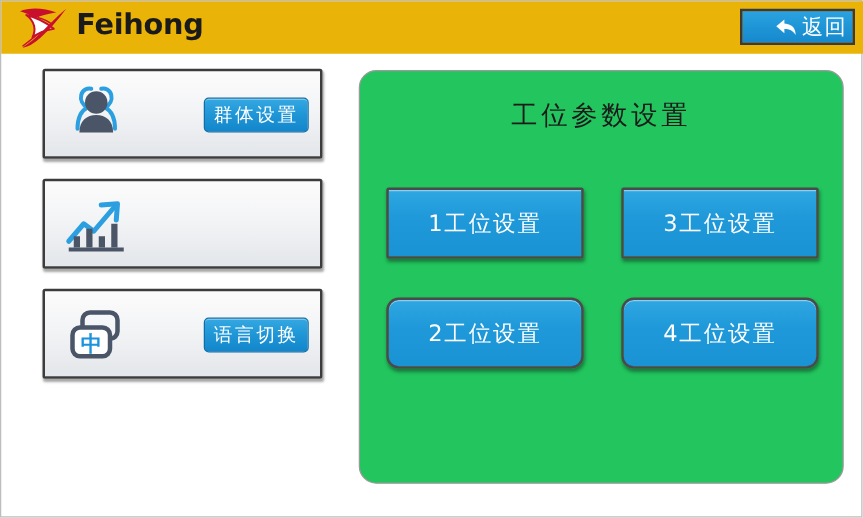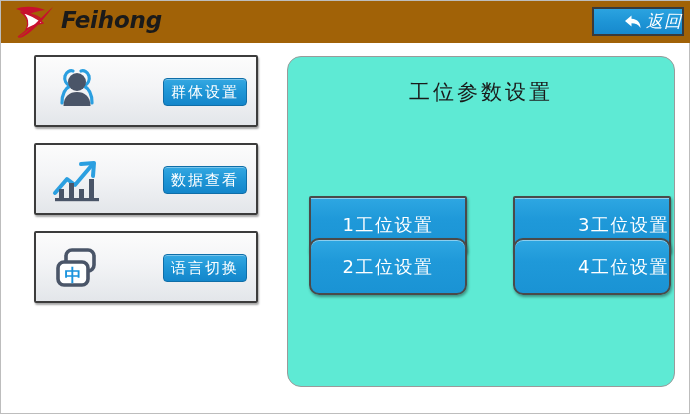--- a/index.html
+++ b/index.html
@@ -22,22 +22,21 @@
     border: 1px solid #bdbdbd;
     box-sizing: border-box;
   }
 
   
   .header {
     position: absolute;
     left: 0; top: 0;
     width: 690px;
     height: 42px;
-    background: #a16207;
-    font-style: italic;
+    background: #eab308;
   }
   .logo-wrap {
     position: absolute;
     left: 8px; top: 2px;
     width: 52px; height: 38px;
   }
   .brand-name {
     position: absolute;
     left: 60px; top: 6px;
     font-size: 23px;
@@ -56,21 +55,21 @@
   }
   .back-button {
     position: absolute;
     left: 591px; top: 6px;
     width: 92px; height: 29px;
     background: linear-gradient(to bottom, #2ba3e0 0%, #1e95d6 50%, #1789cd 100%);
     border: 2px solid #3a3a3a;
     box-sizing: border-box;
     display: flex;
     align-items: center;
-    justify-content: flex-end;
+    justify-content: center;
     cursor: pointer;
     padding-left: 20px;
   }
   .back-arrow {
     width: 20px; height: 18px;
     margin-right: 3px;
     flex: 0 0 auto;
   }
   .back-label {
     font-size: 17px;
@@ -131,21 +130,21 @@
     white-space: nowrap;
     font-family: "DejaVu Sans", sans-serif;
   }
 
   
   .panel {
     position: absolute;
     left: 286px; top: 55px;
     width: 388px;
     height: 331px;
-    background: #5eead4;
+    background: #22c55e;
     border: 1px solid #9a9a9a;
     border-radius: 14px;
     box-sizing: border-box;
   }
   .panel-title {
     position: absolute;
     left: 0; top: 21px;
     width: 100%;
     text-align: center;
     font-size: 21px;
@@ -166,22 +165,22 @@
     border: 2px solid #4a4a4a;
     border-radius: 2px;
     box-sizing: border-box;
     box-shadow: 1px 2px 3px rgba(0,0,0,0.38), inset 0 1px 0 rgba(255,255,255,0.45);
     display: flex;
     align-items: center;
     justify-content: center;
     cursor: pointer;
   }
   .grid-btn.c0 { left: 0; }
-  .grid-btn.c1 { left: 204px; justify-content: flex-end; }
-  .grid-btn.r0 { top: 0; margin-top: 46px; }
+  .grid-btn.c1 { left: 188px; }
+  .grid-btn.r0 { top: 0; }
   .grid-btn.r1 { top: 88px; border-radius: 10px; }
   .grid-btn-label {
     font-size: 18px;
     color: #ffffff;
     letter-spacing: 1.5px;
     white-space: nowrap;
     font-family: "DejaVu Sans", sans-serif;
   }
 </style>
 </head>
@@ -235,23 +234,20 @@
         <svg viewBox="0 0 56 56" width="56" height="56">
           <path d="M6 40 L18 26 L26 32 L43 12" stroke="#2b9fe0" stroke-width="4" fill="none" stroke-linecap="round" stroke-linejoin="round"></path>
           <path d="M32 11 L45 10 L44 23" stroke="#2b9fe0" stroke-width="4" fill="none" stroke-linecap="round" stroke-linejoin="round"></path>
           <rect x="10" y="36" width="5" height="9" fill="#4a5568"></rect>
           <rect x="20" y="30" width="5" height="15" fill="#4a5568"></rect>
           <rect x="30" y="36" width="5" height="9" fill="#4a5568"></rect>
           <rect x="40" y="26" width="5" height="19" fill="#4a5568"></rect>
           <rect x="6" y="45" width="44" height="3.2" fill="#4a5568"></rect>
         </svg>
       </span>
-      <span class="side-pill">
-        <span class="side-pill-label">数据查看</span>
-      </span>
     </div>
 
     <div class="side-item i2">
       <span class="side-icon">
         <svg viewBox="0 0 56 56" width="56" height="56">
           <rect x="17" y="9" width="28" height="21" rx="6" ry="6" fill="none" stroke="#4a5568" stroke-width="3.6"></rect>
           <rect x="9" y="21" width="30" height="23" rx="6" ry="6" fill="#ffffff" stroke="#4a5568" stroke-width="3.6"></rect>
           <text x="24" y="40" font-size="17" font-weight="bold" fill="#1b93dd" text-anchor="middle" font-family="DejaVu Sans, sans-serif">中</text>
         </svg>
       </span>

